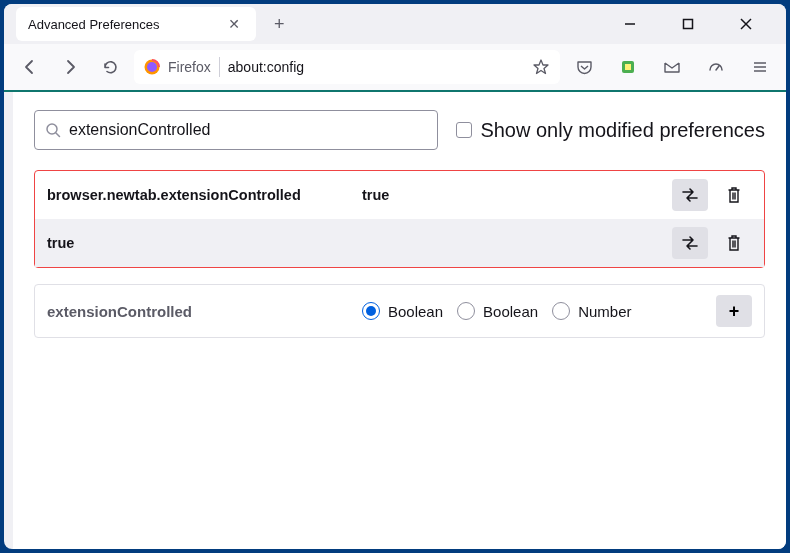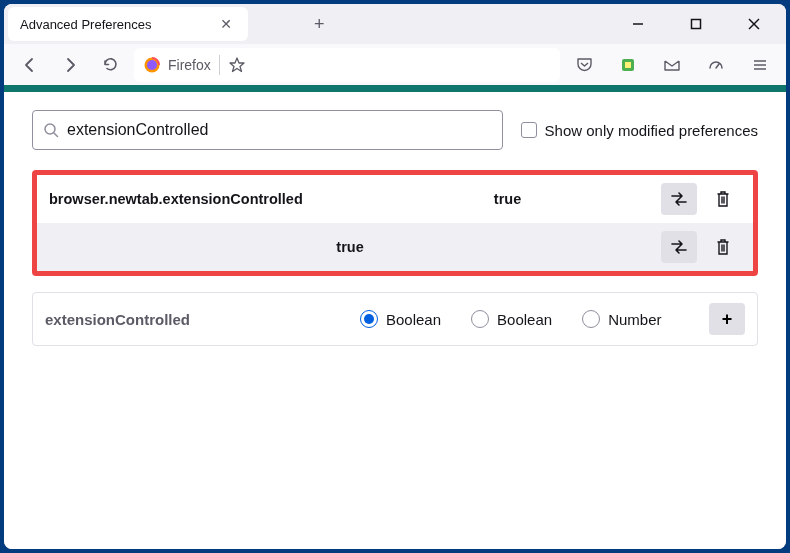--- a/index.html
+++ b/index.html
@@ -1,54 +1,54 @@
 <!DOCTYPE html>
 <html><head>
   <meta charset="utf-8">
   <style>
     * { box-sizing: border-box; margin: 0; padding: 0; font-family: -apple-system, BlinkMacSystemFont, "Segoe UI", Arial, sans-serif; }
     body { width: 790px; height: 553px; background: #023c7e; padding: 4px; border-radius: 6px; }
     .window { background: #f0f0f4; width: 100%; height: 100%; border-radius: 8px; overflow: hidden; display: flex; flex-direction: column; }
     
-    .titlebar { display: flex; align-items: center; height: 40px; background: #f0f0f4; padding: 0 0; gap: 48px; }
+    .titlebar { display: flex; align-items: center; height: 40px; background: #f0f0f4; padding: 0 8px; }
     .tab { display: flex; align-items: center; background: #fff; border-radius: 6px; padding: 8px 12px; margin-left: 4px; width: 240px; height: 34px; font-size: 13px; color: #15141a; position: relative; }
     .tab-close { margin-left: auto; cursor: pointer; padding: 4px; font-size: 14px; color: #5b5b66; }
     .newtab-btn { padding: 6px 10px; font-size: 18px; color: #5b5b66; cursor: pointer; margin-left: 8px; }
     .window-controls { margin-left: auto; display: flex; gap: 18px; padding-right: 12px; }
     .wc { width: 40px; height: 30px; display: flex; align-items: center; justify-content: center; cursor: pointer; color: #15141a; }
     
-    .toolbar { display: flex; align-items: center; height: 48px; background: #f9f9fb; padding: 0 10px; gap: 8px; border-bottom: 7px solid #0f766e; }
+    .toolbar { display: flex; align-items: center; height: 48px; background: #f9f9fb; padding: 0 10px; gap: 8px; border-bottom: 2px solid #0f766e; }
     .nav-btn { width: 32px; height: 32px; display: flex; align-items: center; justify-content: center; cursor: pointer; border-radius: 4px; color: #5b5b66; }
     .addressbar { flex: 1; display: flex; align-items: center; background: #fff; border-radius: 6px; height: 34px; padding: 0 10px; gap: 8px; font-size: 14px; color: #5b5b66; }
     .firefox-icon { width: 16px; height: 16px; }
     .addr-sep { width: 1px; height: 20px; background: #cfcfd8; }
     .addr-text { flex: 1; color: #15141a; }
     .addr-star { color: #5b5b66; }
     .right-icons { display: flex; gap: 12px; align-items: center; }
     .tb-icon { width: 32px; height: 32px; display: flex; align-items: center; justify-content: center; cursor: pointer; color: #5b5b66; }
     
-    .content { flex: 1; background: #fff; padding: 18px 28px; overflow: auto; }
+    .content { flex: 1; background: #fff; padding: 18px 21px; overflow: auto; margin-left: 9px; }
     
     .search-row { display: flex; align-items: center; gap: 18px; margin-bottom: 20px; }
     .search-box { flex: 1; display: flex; align-items: center; border: 1px solid #8f8f9d; border-radius: 4px; height: 40px; padding: 0 10px; gap: 8px; max-width: 500px; }
     .search-box input { border: none; outline: none; font-size: 16px; flex: 1; color: #15141a; }
-    .checkbox-wrap { display: flex; align-items: center; gap: 8px; font-size: 15px; color: #15141a; }
+    .checkbox-wrap { display: flex; align-items: center; gap: 8px; font-size: 20px; color: #15141a; }
     .checkbox { width: 16px; height: 16px; border: 1px solid #8f8f9d; border-radius: 3px; }
     
-    .pref-table { border: 5px solid #ef4444; border-radius: 4px; margin-bottom: 16px; }
+    .pref-table { border: 1px solid #ef4444; border-radius: 4px; margin-bottom: 16px; }
     .pref-row { display: flex; align-items: center; min-height: 42px; padding: 8px 12px; gap: 10px; font-size: 14.5px; font-weight: 700; color: #15141a; }
     .pref-row.alt { background: #f0f0f4; }
     .pref-name { width: 305px; word-break: break-all; line-height: 1.3; }
-    .pref-value { flex: 1; text-align: center; }
+    .pref-value { flex: 1; }
     .pref-actions { display: flex; gap: 8px; }
     .action-btn { width: 36px; height: 32px; background: #e0e0e6; border-radius: 4px; display: flex; align-items: center; justify-content: center; cursor: pointer; }
     
     .new-pref { display: flex; align-items: center; border: 1px solid #e0e0e6; border-radius: 4px; padding: 10px 12px; gap: 10px; }
     .new-pref-name { width: 305px; font-size: 15px; font-weight: 600; color: #5b5b66; }
-    .radio-group { flex: 1; display: flex; gap: 30px; align-items: center; }
+    .radio-group { flex: 1; display: flex; gap: 14px; align-items: center; }
     .radio-opt { display: flex; align-items: center; gap: 8px; font-size: 15px; color: #15141a; cursor: pointer; }
     .radio { width: 18px; height: 18px; border: 1.5px solid #8f8f9d; border-radius: 50%; display: flex; align-items: center; justify-content: center; }
     .radio.selected { border-color: #0060df; }
     .radio.selected::after { content: ''; width: 10px; height: 10px; background: #0060df; border-radius: 50%; }
     .add-btn { width: 36px; height: 32px; background: #e0e0e6; border-radius: 4px; display: flex; align-items: center; justify-content: center; cursor: pointer; font-size: 18px; font-weight: 700; }
     
     svg { display: block; }
   </style>
 </head>
 <body>
@@ -98,20 +98,21 @@
         </svg>
     </div>
     <div class="addressbar">
       <svg class="firefox-icon" viewBox="0 0 16 16">
           <circle cx="8" cy="8" r="7.5" fill="#ff9500"></circle>
           <circle cx="8" cy="8" r="5" fill="#9059ff"></circle>
           <path d="M8 1 A7 7 0 0 1 15 8" fill="none" stroke="#ff4f5e" stroke-width="2"></path>
         </svg>
       <span>Firefox</span>
       <span class="addr-sep"></span>
+      <span class="addr-text">about:config</span>
       <span class="addr-star">
         <svg width="18" height="18" viewBox="0 0 18 18">
             <path d="M9 2 L11 7 L16 7 L12 10.5 L13.5 15.5 L9 12.5 L4.5 15.5 L6 10.5 L2 7 L7 7 Z" fill="none" stroke="#5b5b66" stroke-width="1.3" stroke-linejoin="round"></path>
           </svg>
       </span>
     </div>
     <div class="right-icons">
       <div class="tb-icon">
         <svg width="17" height="17" viewBox="0 0 17 17">
             <path d="M2 3 L15 3 L15 8 A6.5 6.5 0 0 1 2 8 Z M5 7 L8.5 10 L12 7" fill="none" stroke="#5b5b66" stroke-width="1.4" stroke-linejoin="round"></path>

